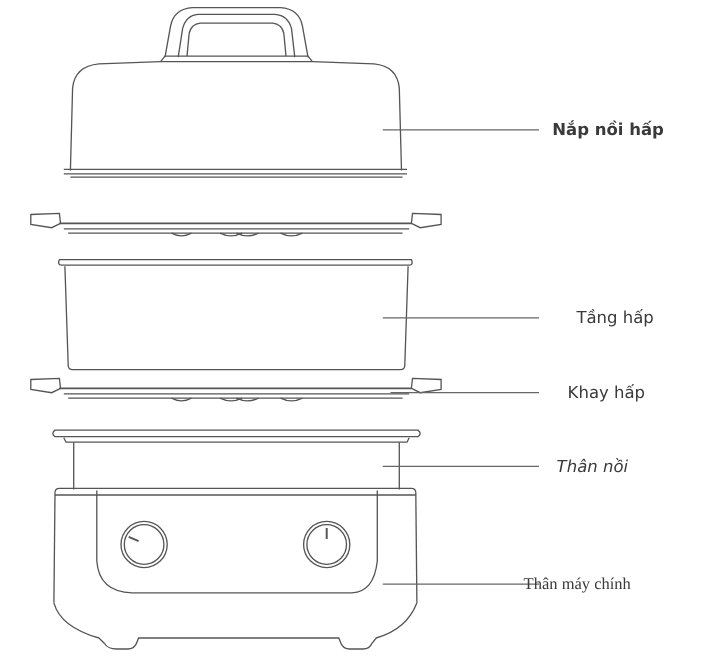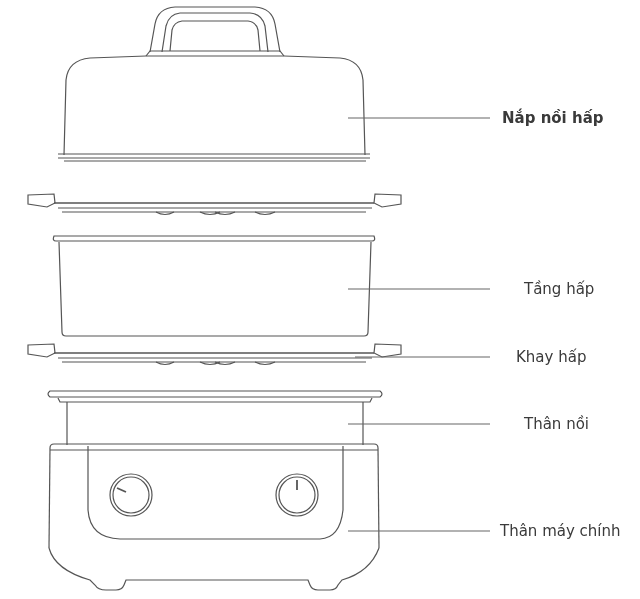--- a/index.html
+++ b/index.html
@@ -92,14 +92,14 @@
   <line class="leader" x1="348" y1="118" x2="490" y2="118"></line>
   <line class="leader" x1="348" y1="289" x2="490" y2="289"></line>
   <line class="leader" x1="355" y1="357" x2="490" y2="357"></line>
   <line class="leader" x1="348" y1="424" x2="490" y2="424"></line>
   <line class="leader" x1="348" y1="531" x2="490" y2="531"></line>
 </svg>
 
 <div class="label" style="left:502px; top:109px;font-weight:bold;">Nắp nồi hấp</div>
 <div class="label" style="left:502px; top:280px;margin-left:22px;">Tầng hấp</div>
 <div class="label" style="left:516px; top:348px;">Khay hấp</div>
-<div class="label" style="left:524px; top:415px;">Thân nồi</div>
-<div class="label" style="left:500px; top:522px;">Thân máy chính</div>
+<div class="label" style="left:506px; top:415px;font-style:italic;">Thân nồi</div>
+<div class="label" style="left:476px; top:522px;font-family:Liberation Serif, serif;">Thân máy chính</div>
 
 </body></html>

